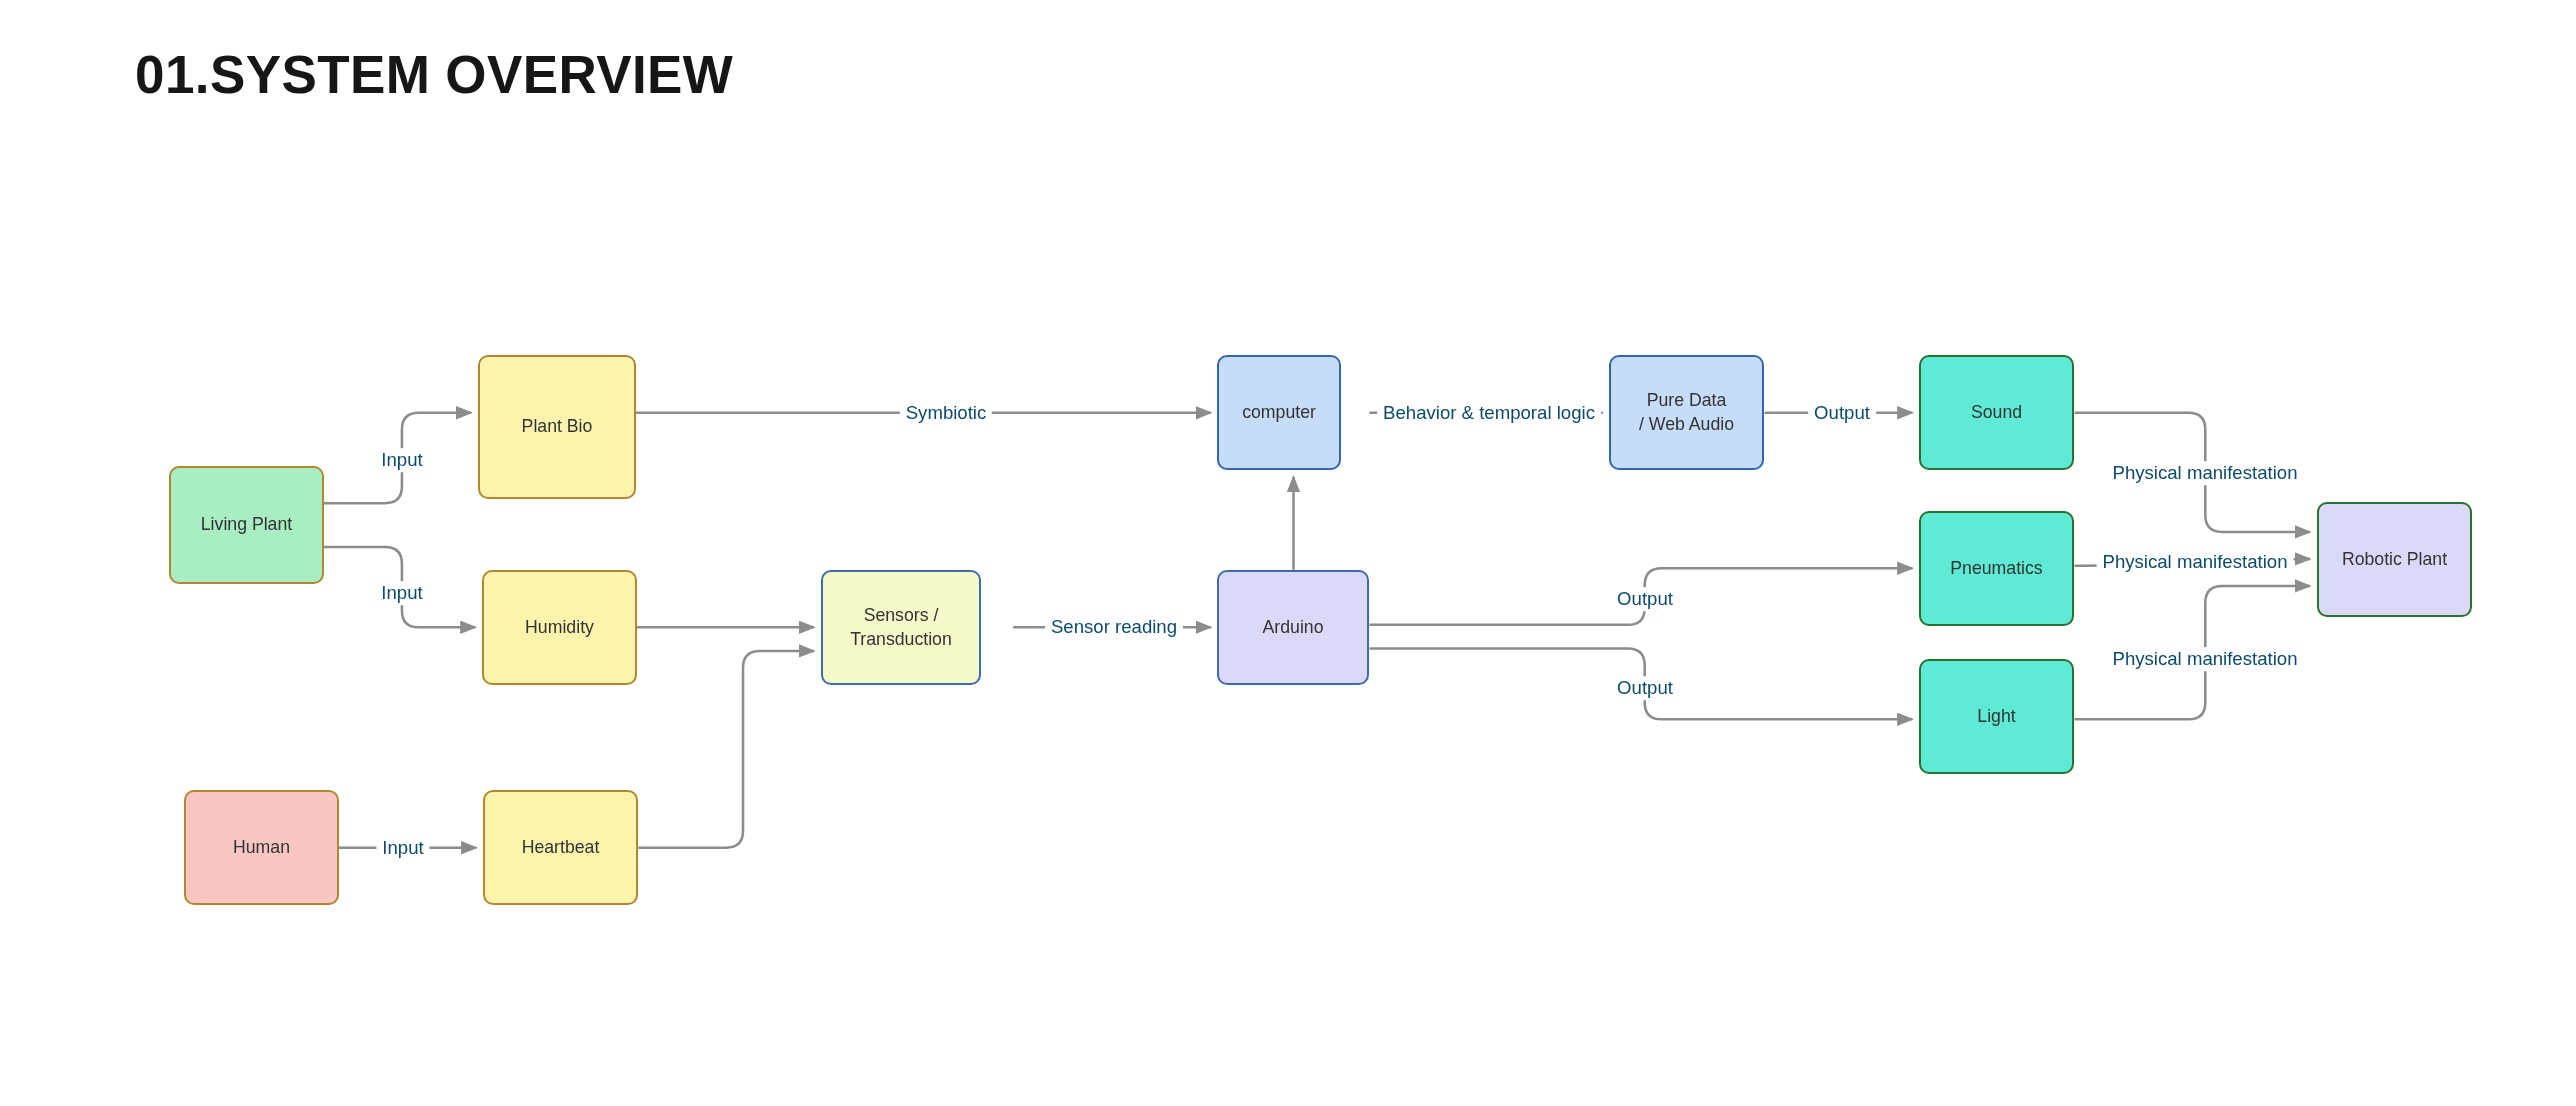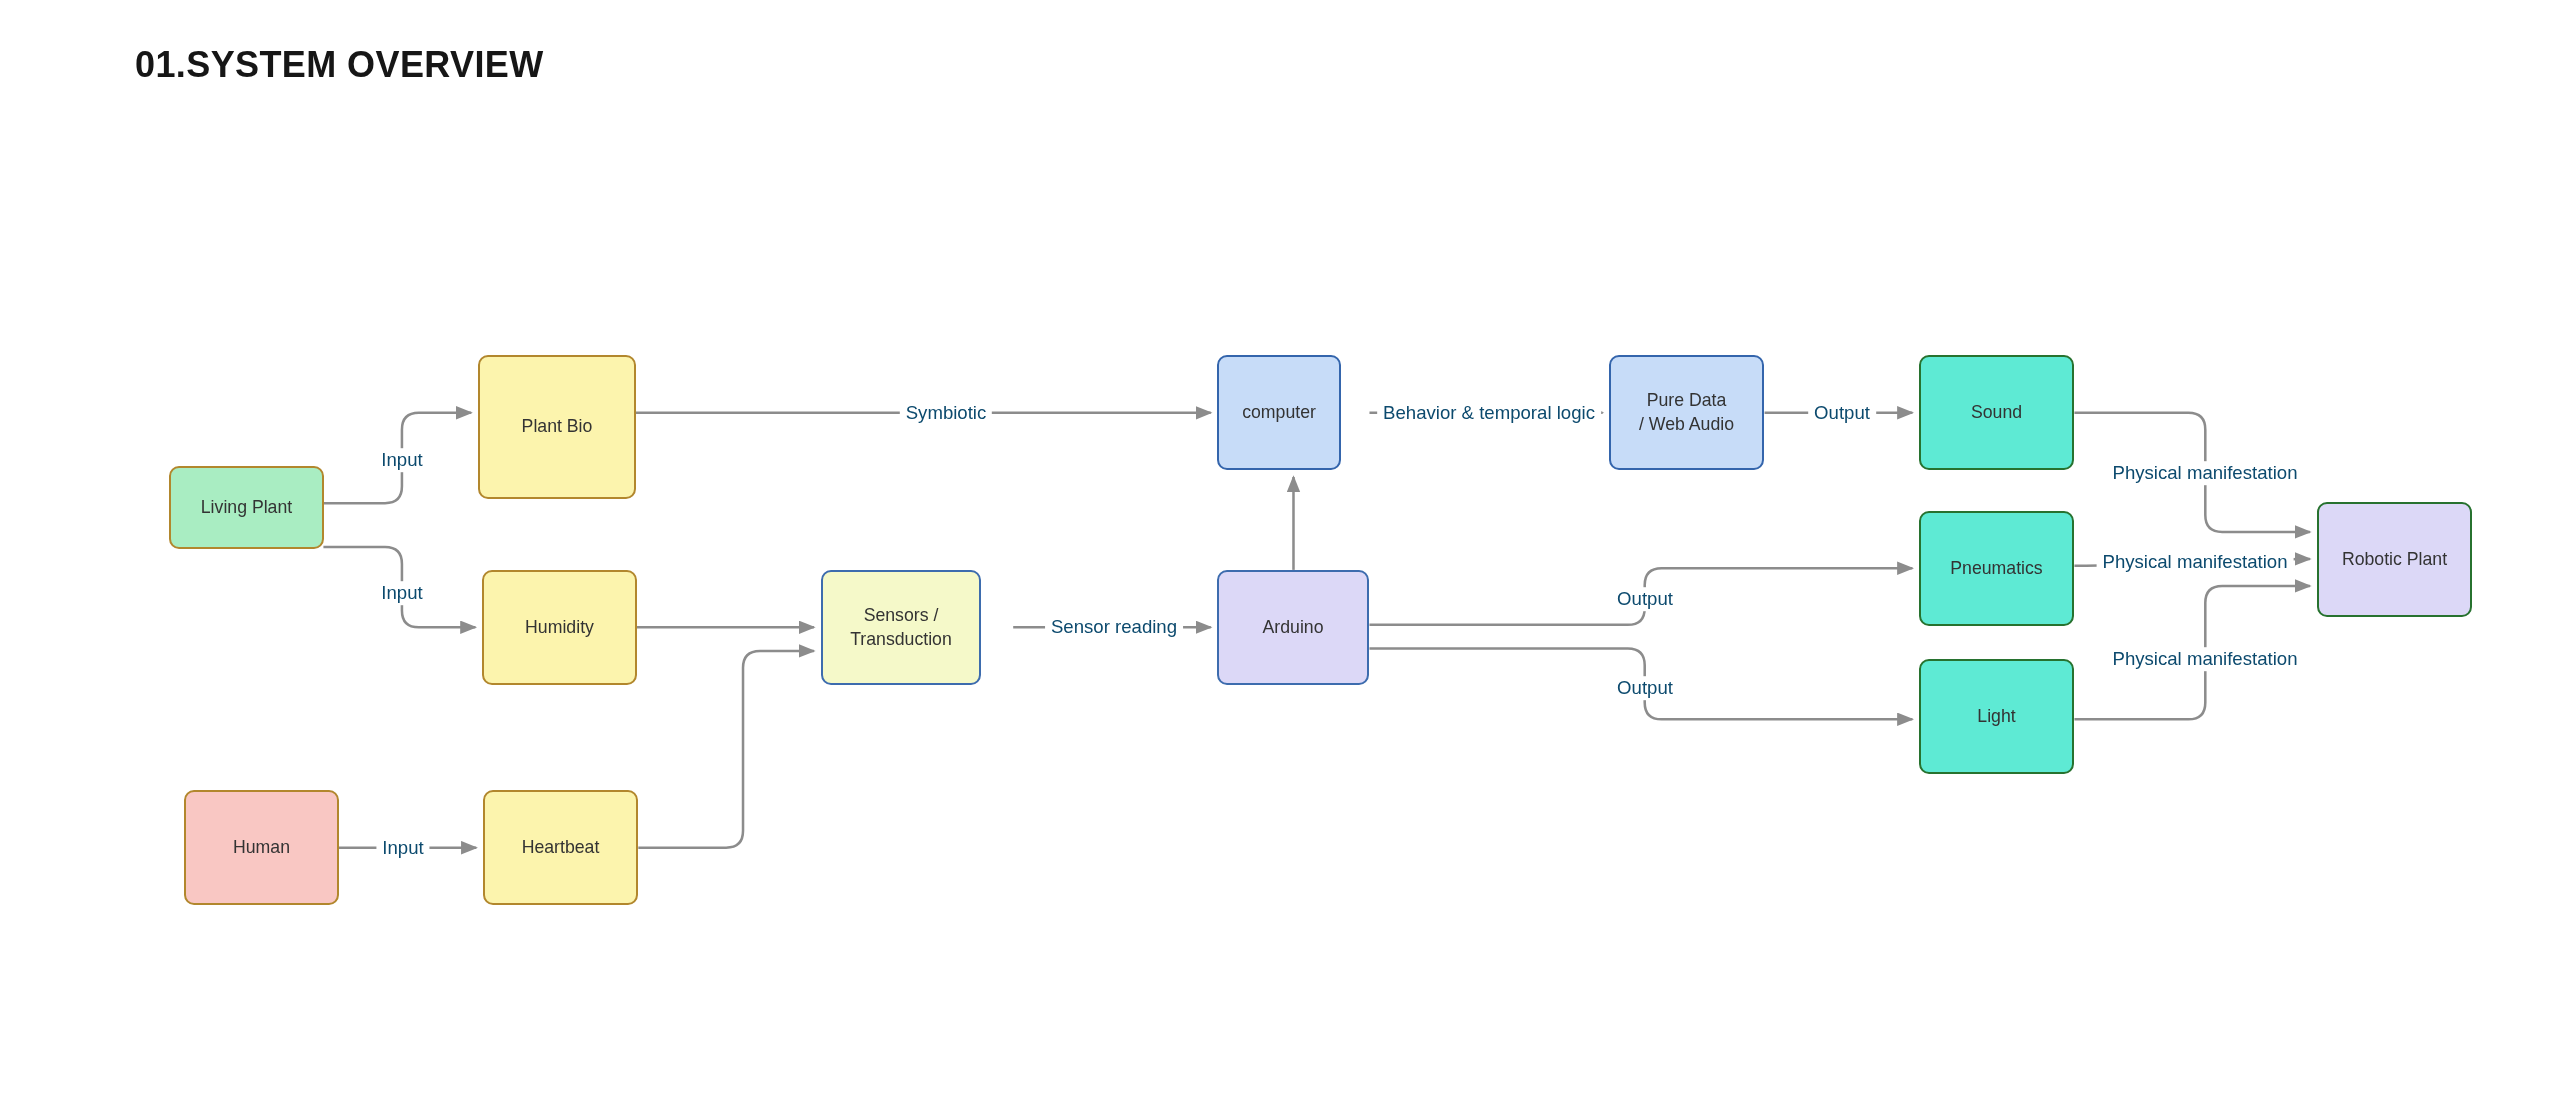--- a/index.html
+++ b/index.html
@@ -5,21 +5,21 @@
   html,body{margin:0;padding:0;background:#ffffff;}
   .canvas{
     position:relative;
     width:2576px;height:1106px;
     background:#ffffff;
     font-family:"Liberation Sans", sans-serif;
     overflow:hidden;
   }
   .title{
     position:absolute;left:135px;top:44px;
-    font-size:36px;font-weight:600;color:#161616;
+    font-size:53px;font-weight:600;color:#161616;
     letter-spacing:0.4px;white-space:nowrap;
   }
   svg.edges{position:absolute;left:0;top:0;}
   .node{
     position:absolute;box-sizing:border-box;
     border:2.5px solid;border-radius:10px;
     display:flex;align-items:center;justify-content:center;
     text-align:center;font-size:17.7px;color:#333333;
     line-height:1.35;padding:0 3.4px;
   }
@@ -75,21 +75,21 @@
   <span class="edge-label" style="left:946px;top:413px">Symbiotic</span>
   <span class="edge-label" style="left:1114px;top:627px">Sensor reading</span>
   <span class="edge-label" style="left:1489px;top:413px">Behavior &amp; temporal logic</span>
   <span class="edge-label" style="left:1842px;top:413px">Output</span>
   <span class="edge-label" style="left:1645px;top:599px">Output</span>
   <span class="edge-label" style="left:1645px;top:688px">Output</span>
   <span class="edge-label" style="left:2205px;top:473px">Physical manifestation</span>
   <span class="edge-label" style="left:2195px;top:562px">Physical manifestation</span>
   <span class="edge-label" style="left:2205px;top:659px">Physical manifestation</span>
 
-  <div class="node c-green" style="left:169px;top:466px;width:155px;height:83px">
+  <div class="node c-green" style="left:169px;top:466px;width:155px;height:118px">
     <span>Living Plant</span>
   </div>
   <div class="node c-pink" style="left:173px;top:790px;width:155px;height:115px">
     <span>Human</span>
   </div>
   <div class="node c-yellow" style="left:478px;top:355px;width:158px;height:144px">
     <span>Plant Bio</span>
   </div>
   <div class="node c-yellow" style="left:482px;top:570px;width:155px;height:115px">
     <span>Humidity</span>

